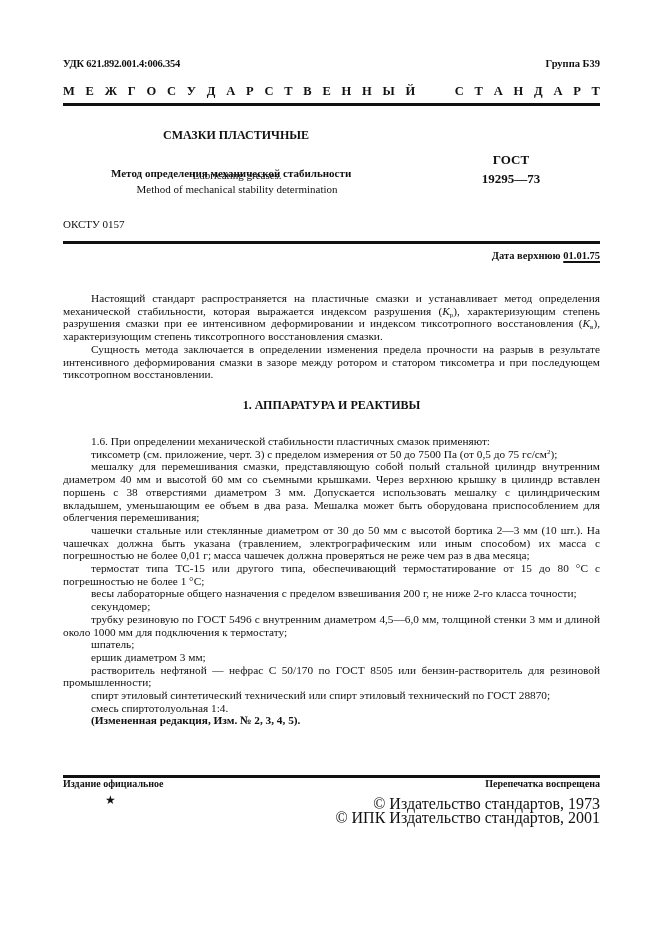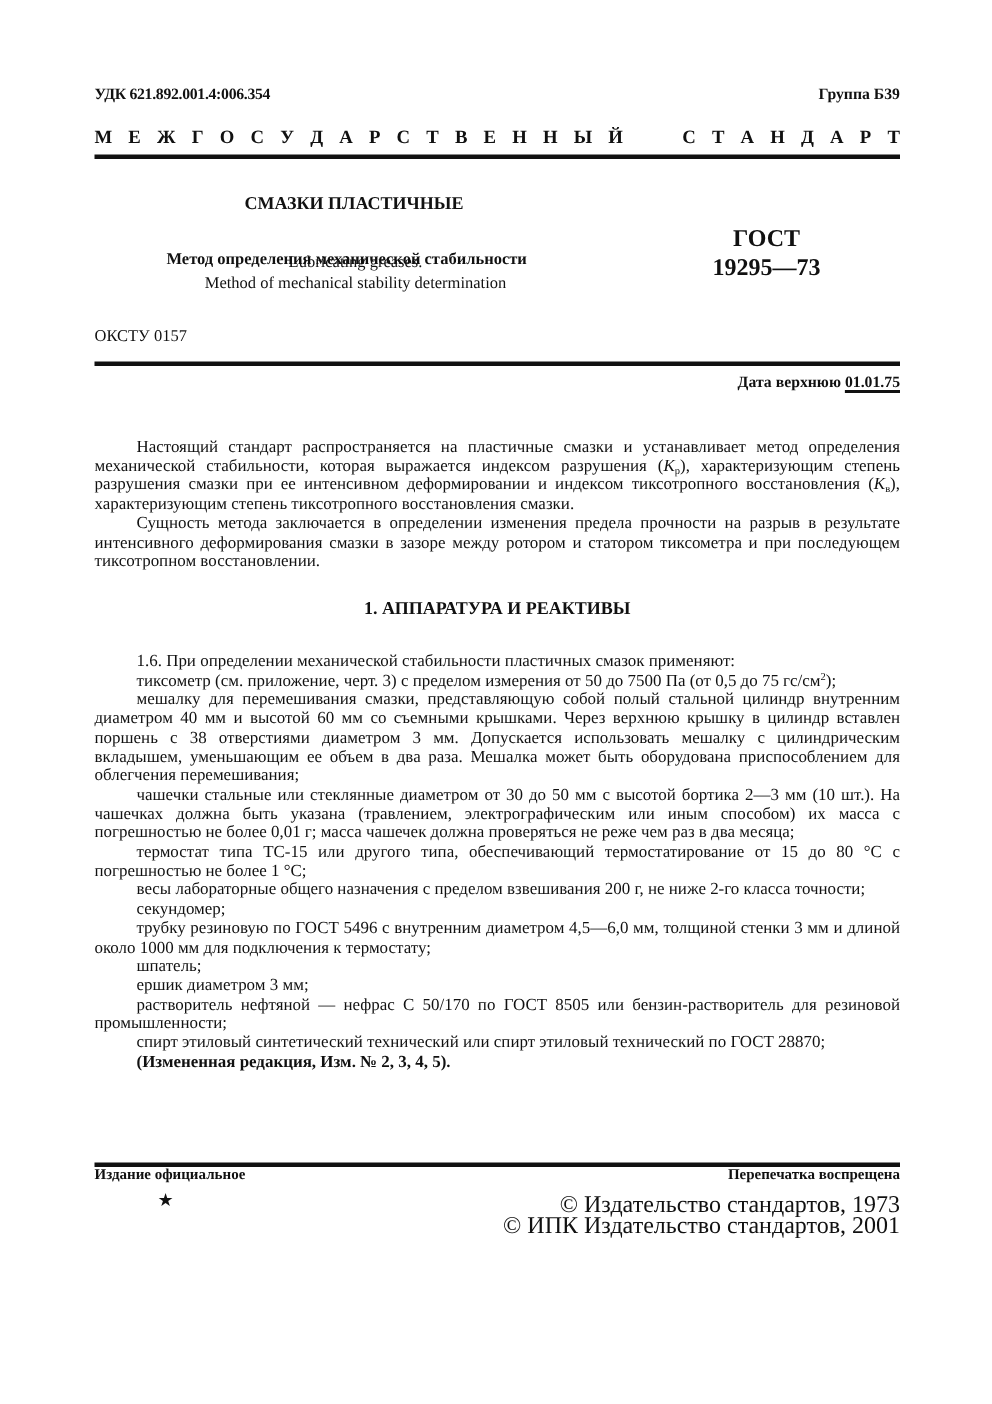--- a/index.html
+++ b/index.html
@@ -14,21 +14,21 @@
     .group { right: 0; top: 58px; font-size: 10.5px; font-weight: bold; }
     .interstate {
       left: 0; top: 84px; width: 537px; font-size: 12.5px; font-weight: bold;
       display: flex; justify-content: space-between;
     }
     .interstate span { display: inline-block; }
     .interstate .gap { width: 18px; }
     .rule-thick { position: absolute; left: 0; width: 537px; height: 3px; background: #111; }
     .title1 { left: 100px; top: 128px; font-size: 12px; font-weight: bold; }
     .title2 { left: 48px; top: 155px; font-size: 11px; font-weight: bold; margin-top: 12px; }
-    .gost-label { left: 408px; top: 150px; width: 80px; text-align: center; font-size: 16px; font-weight: bold; line-height: 19px; }
+    .gost-label { left: 408px; top: 150px; width: 80px; text-align: center; font-size: 13px; font-weight: bold; line-height: 19px; }
     .en-title { left: 40px; top: 168px; width: 268px; text-align: center; font-size: 11px; line-height: 14px; }
     .okstu { left: 0; top: 218px; font-size: 11px; }
     .date { right: 0; top: 250px; font-size: 10.5px; font-weight: bold; }
     .date u { text-decoration: underline; text-decoration-thickness: 2px; text-underline-offset: 2px; }
     .body-text {
       left: 0; width: 537px; font-size: 11.3px; line-height: 12.7px; text-align: justify;
     }
     .body-text p { margin: 0; text-indent: 28px; }
     .section-heading { left: 0; width: 537px; top: 398px; text-align: center; font-size: 12px; font-weight: bold; }
     .amend { font-weight: bold; }
@@ -111,20 +111,21 @@
     <p>мешалку для перемешивания смазки, представляющую собой полый стальной цилиндр внутренним диаметром 40 мм и высотой 60 мм со съемными крышками. Через верхнюю крышку в цилиндр вставлен поршень с 38 отверстиями диаметром 3 мм. Допускается использовать мешалку с цилиндрическим вкладышем, уменьшающим ее объем в два раза. Мешалка может быть оборудована приспособлением для облегчения перемешивания;</p>
     <p>чашечки стальные или стеклянные диаметром от 30 до 50 мм с высотой бортика 2—3 мм (10 шт.). На чашечках должна быть указана (травлением, электрографическим или иным способом) их масса с погрешностью не более 0,01 г; масса чашечек должна проверяться не реже чем раз в два месяца;</p>
     <p>термостат типа ТС-15 или другого типа, обеспечивающий термостатирование от 15 до 80 °С с погрешностью не более 1 °С;</p>
     <p>весы лабораторные общего назначения с пределом взвешивания 200 г, не ниже 2-го класса точности;</p>
     <p>секундомер;</p>
     <p>трубку резиновую по ГОСТ 5496 с внутренним диаметром 4,5—6,0 мм, толщиной стенки 3 мм и длиной около 1000 мм для подключения к термостату;</p>
     <p>шпатель;</p>
     <p>ершик диаметром 3 мм;</p>
     <p>растворитель нефтяной — нефрас С 50/170 по ГОСТ 8505 или бензин-растворитель для резиновой промышленности;</p>
     <p>спирт этиловый синтетический технический или спирт этиловый технический по ГОСТ 28870;</p>
+    <p>смесь спиртотолуольная 1:4.</p>
     <p class="amend">(Измененная редакция, Изм. № 2, 3, 4, 5).</p>
   </div>
 
   <div class="rule-thick" style="top:775px;"></div>
 
   <div class="abs edition">Издание официальное</div>
   <div class="abs no-reprint">Перепечатка воспрещена</div>
   <div class="abs star">★</div>
   <div class="abs copyright">
     <div>© Издательство стандартов, 1973</div>

